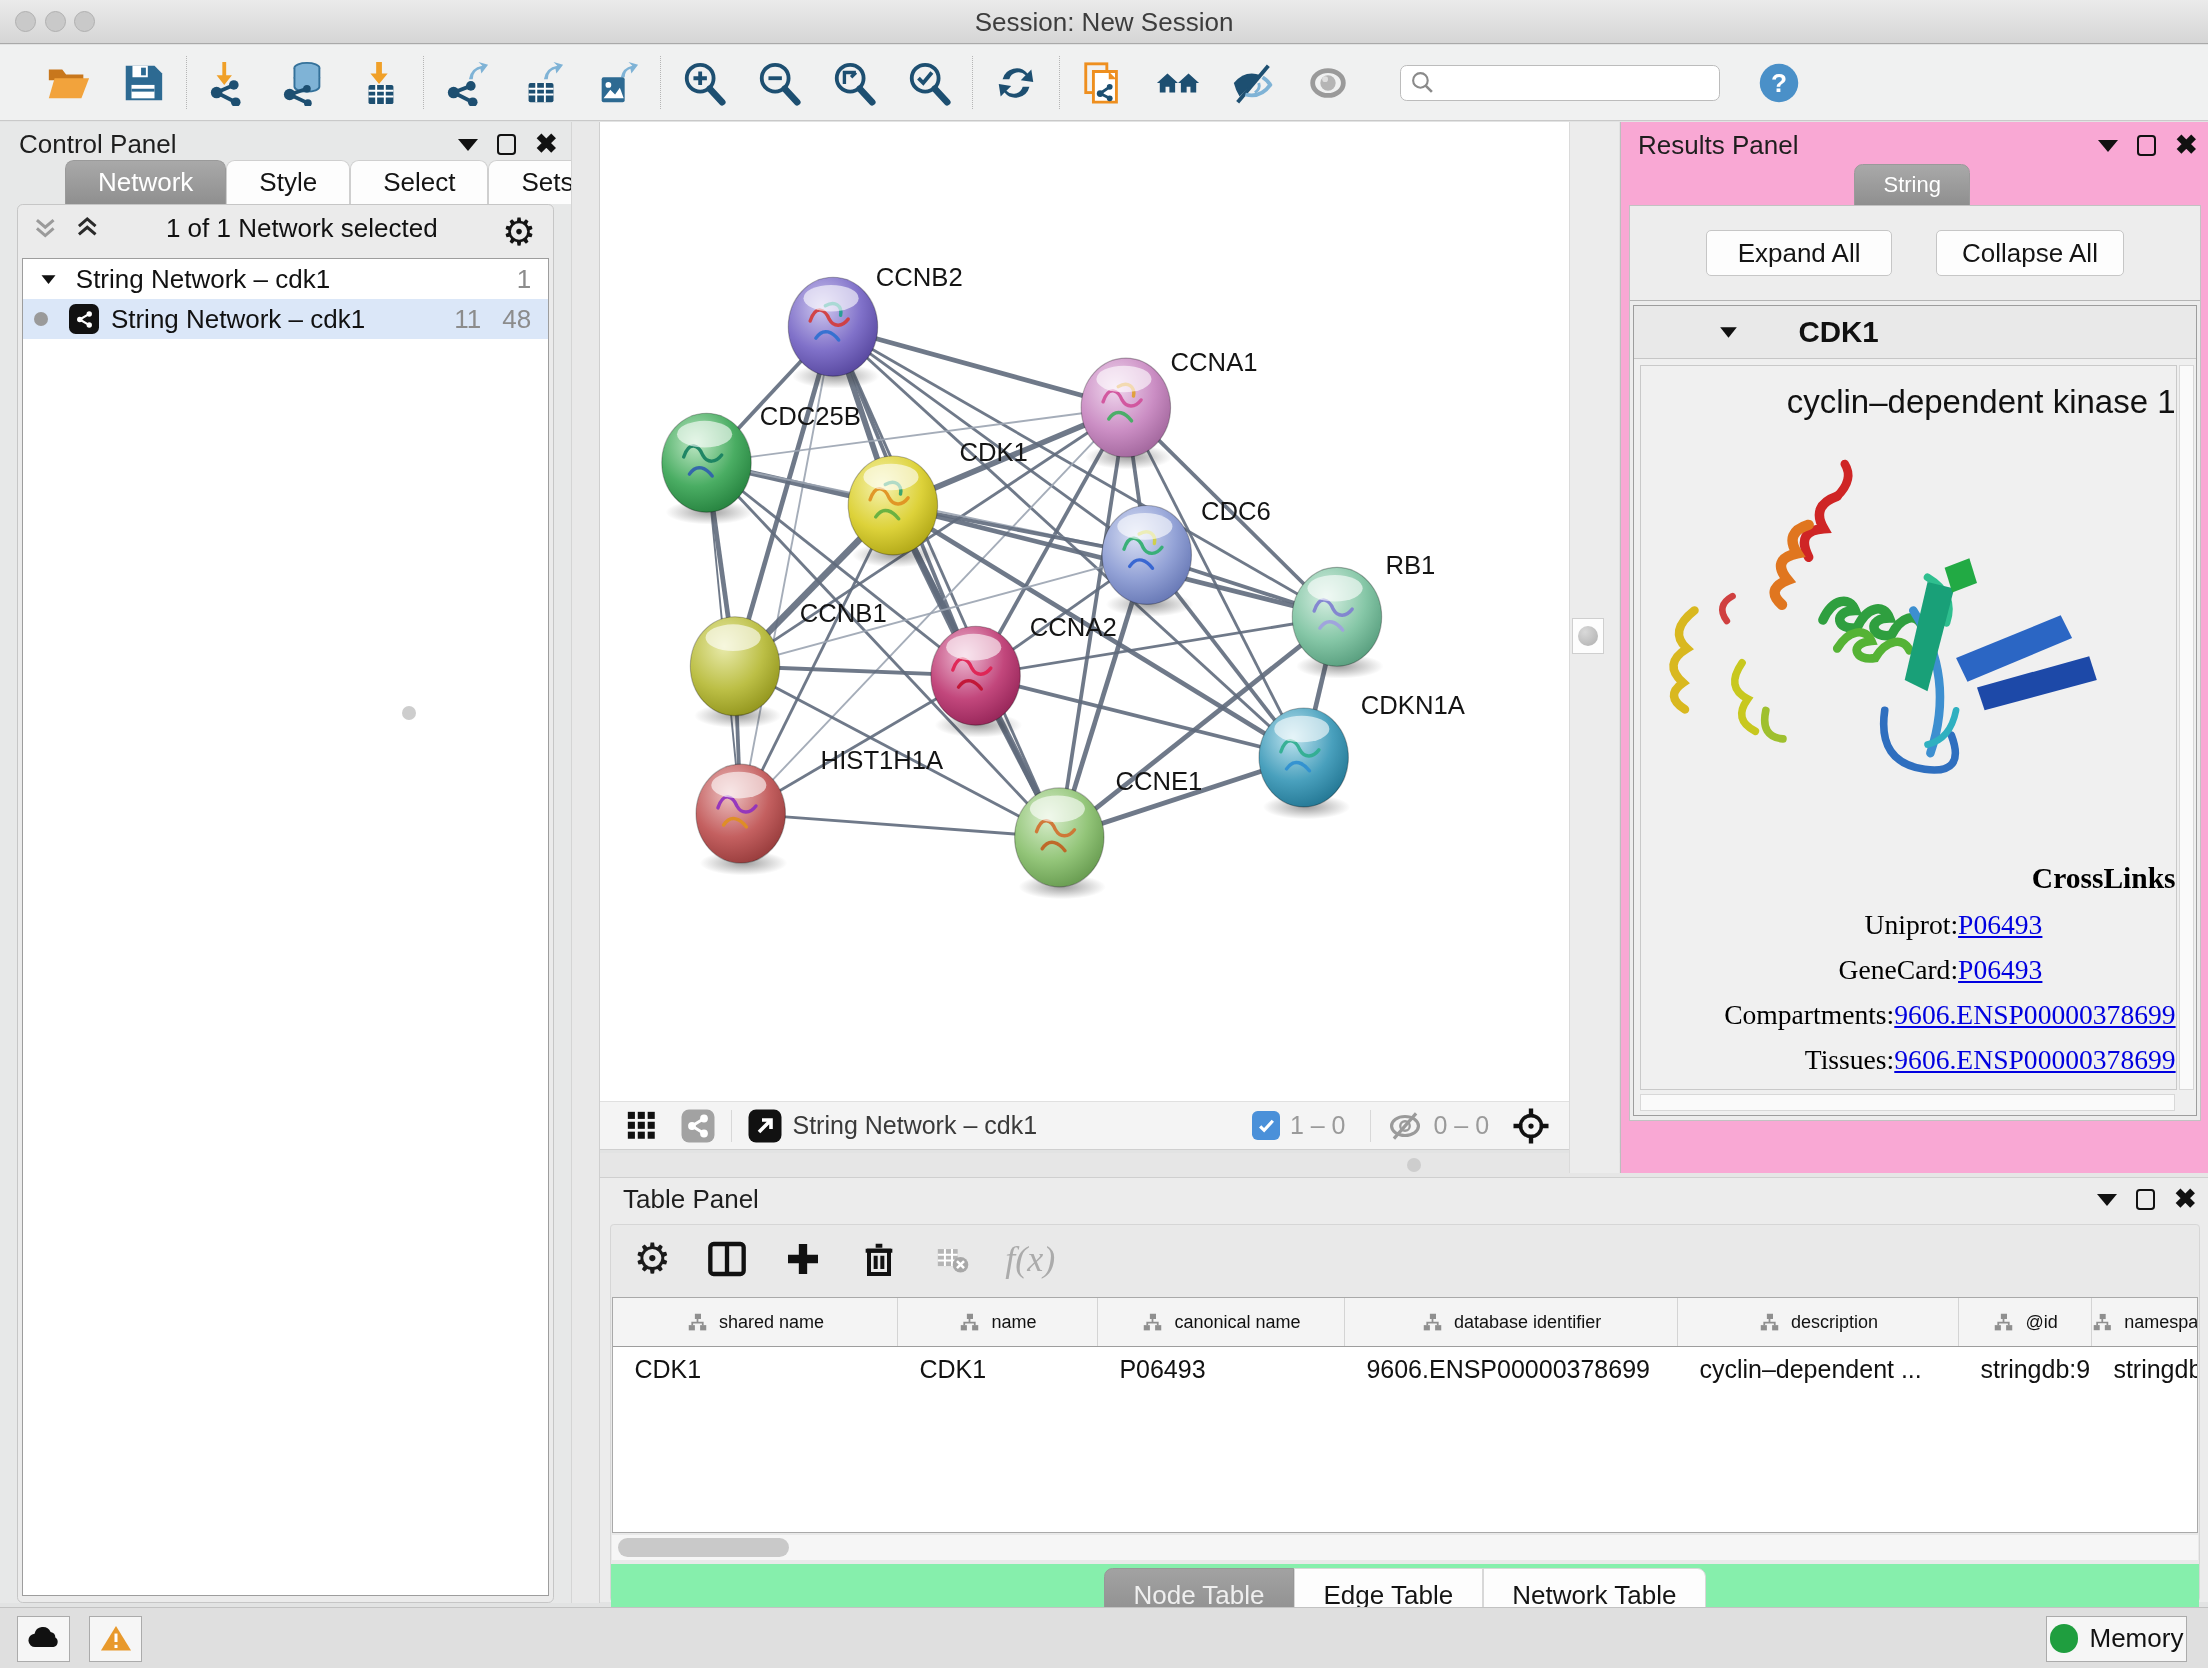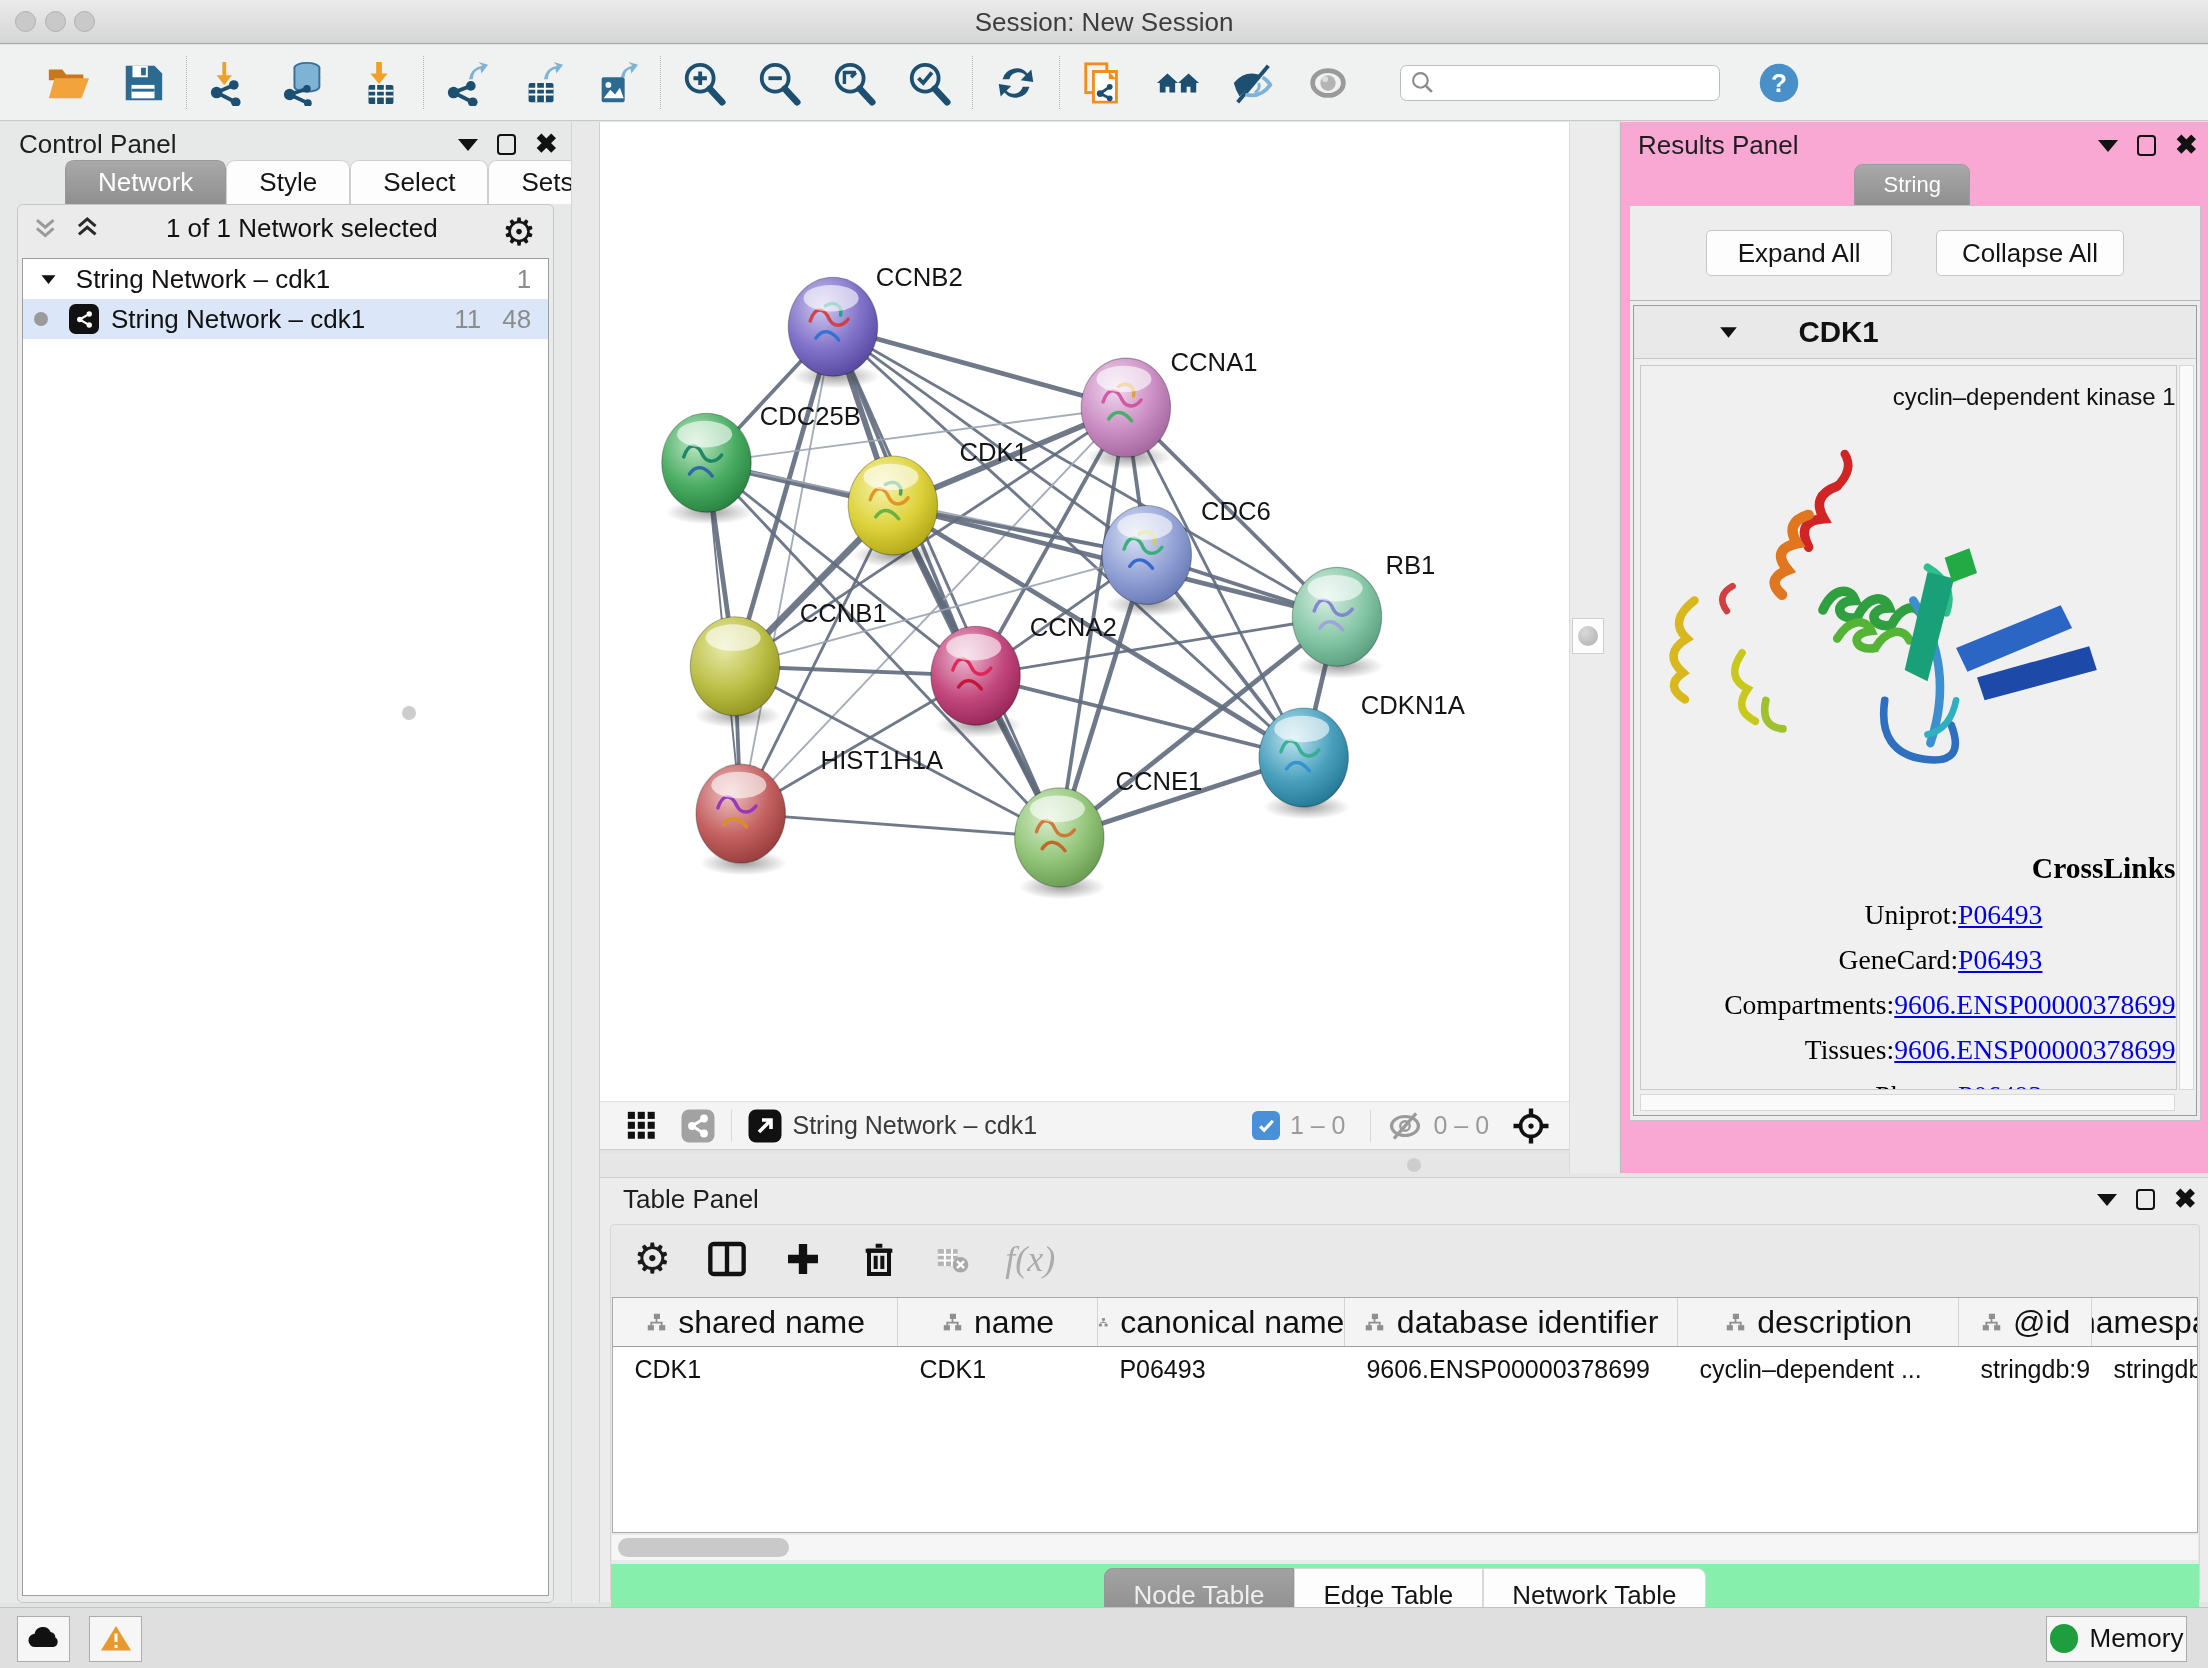--- a/index.html
+++ b/index.html
@@ -93,21 +93,21 @@
   .rp-buttons { height:95px; display:flex; align-items:center; justify-content:center; gap:44px;
     border-bottom:1.9px solid #b5b5b5; }
   .rp-btn { min-width:186px; height:46px; background:#fdfdfd; border:1px solid #c6c6c6; border-radius:5px;
     font-size:26px; color:#141414; display:flex; align-items:center; justify-content:center; padding:0 25px; }
   .rp-section { position:absolute; left:3.8px; right:3.8px; top:99px; bottom:3.8px; border:1.9px solid #9d9d9d;
     background:#efefef; }
   .rp-sec-head { height:53px; display:flex; align-items:center; border-bottom:1.9px solid #c6c6c6; background:#e9e9e9; }
   .rp-gene { font-size:29.5px; font-weight:bold; color:#111; margin-left:57px; }
   .rp-content { position:absolute; left:5.7px; right:19px; top:59px; bottom:25px; background:#f0f0f0;
     border:1px solid #c9c9c9; overflow:hidden; }
-  .rp-desc { font-size:24px; color:#111; margin:17px 0 0 44px; }
+  .rp-desc { font-size:33px; color:#111; margin:17px 0 0 44px; }
   .rp-scrollstrip { position:absolute; right:1.9px; top:59px; bottom:25px; width:15px; background:#fafafa;
     border:1px solid #d8d8d8; }
   .crosslinks { font-family:"Liberation Serif", serif; margin:28.5px 0 0 49px; }
   .cl-title { font-size:29.5px; font-weight:bold; color:#000; }
   .cl-row { display:flex; margin-top:13.3px; font-size:27.6px; }
   .cl-label { width:243px; color:#000; margin-left:25px; }
   .cl-link { color:#0000e0; text-decoration:underline; }
   .rp-hscroll { position:absolute; left:5.7px; right:21px; bottom:3.8px; height:17px; background:#fafafa;
     border:1px solid #d8d8d8; }
 
@@ -118,21 +118,21 @@
     justify-content:space-between; align-items:center; }
   .tp-inner { position:absolute; left:9.5px; right:7.6px; top:46px; bottom:0; background:#e9e9e9;
     border:1px solid #d6d6d6; border-radius:3.8px; }
   .tp-toolbar { height:68px; display:flex; align-items:center; gap:36px; padding-left:23px; }
   .tp-toolbar svg { width:40px; height:40px; }
   .fx { font-family:"Liberation Serif", serif; font-style:italic; font-size:36px; color:#ababab; }
   .tp-gear { font-size:42px; color:#1a1a1a; line-height:42px; }
   .datatable { position:absolute; left:1.9px; right:1.9px; top:72px; height:236px; background:#fff;
     border:1px solid #a9a9a9; overflow:hidden; }
   .thead { display:flex; height:49px; background:#f4f4f4; border-bottom:1.9px solid #9d9d9d; }
-  .th { display:flex; align-items:center; justify-content:center; gap:11.4px; font-size:32px; color:#111;
+  .th { display:flex; align-items:center; justify-content:center; gap:11.4px; font-size:18px; color:#111;
     border-right:1px solid #d4d4d4; overflow:hidden; white-space:nowrap; flex:none; }
   .trow { display:flex; height:44px; }
   .td { font-size:25px; color:#111; padding:7.6px 0 0 21px; overflow:hidden; white-space:nowrap; flex:none; }
   .tp-hscroll { position:absolute; left:1.9px; right:1.9px; top:310px; height:25px; background:#f6f6f6; }
   .tp-thumb { position:absolute; left:5.7px; top:2.9px; width:171px; height:19px; background:#c9c9c9; border-radius:9.5px; }
   .tp-tabs { position:absolute; left:0; right:0; top:339px; height:63px; background:#86efac;
     display:flex; justify-content:center; align-items:center; }
   .tp-tab { height:55px; padding:0 28.5px; display:flex; align-items:center; font-size:26px; color:#141414;
     background:#fdfdfd; border:1px solid #d8d8d8; }
   .tp-tab:first-child { border-radius:8.6px 0 0 8.6px; }

